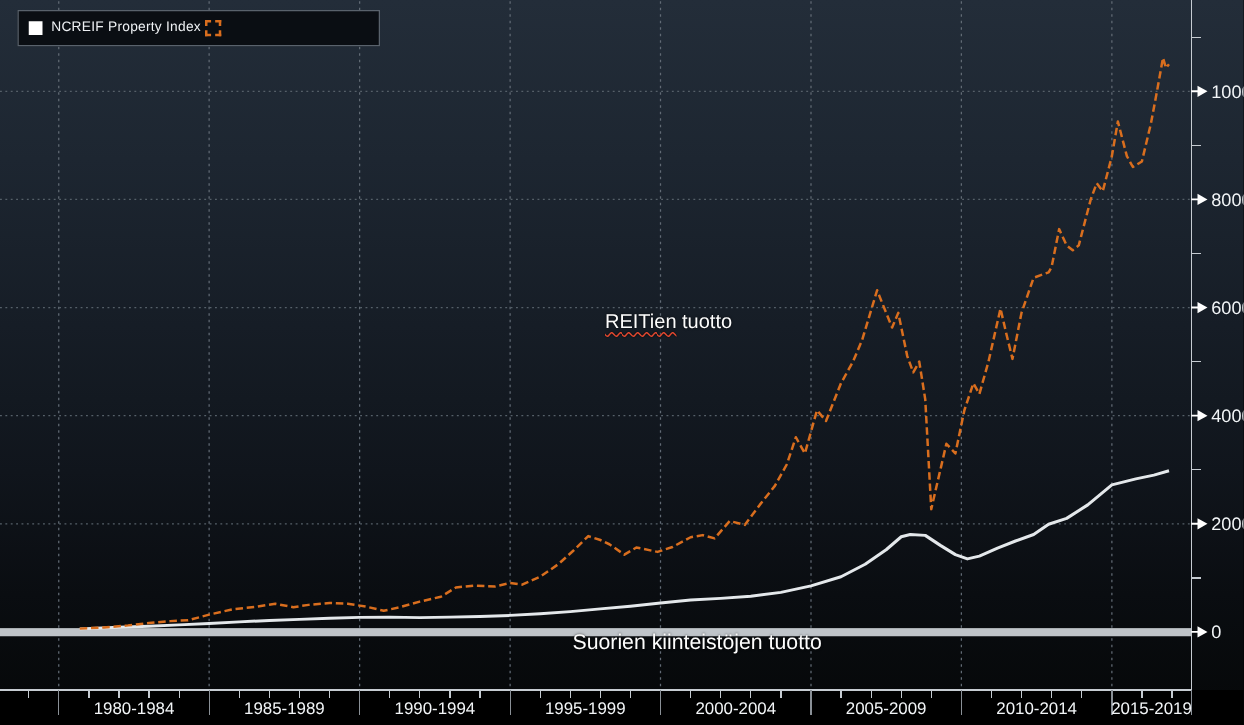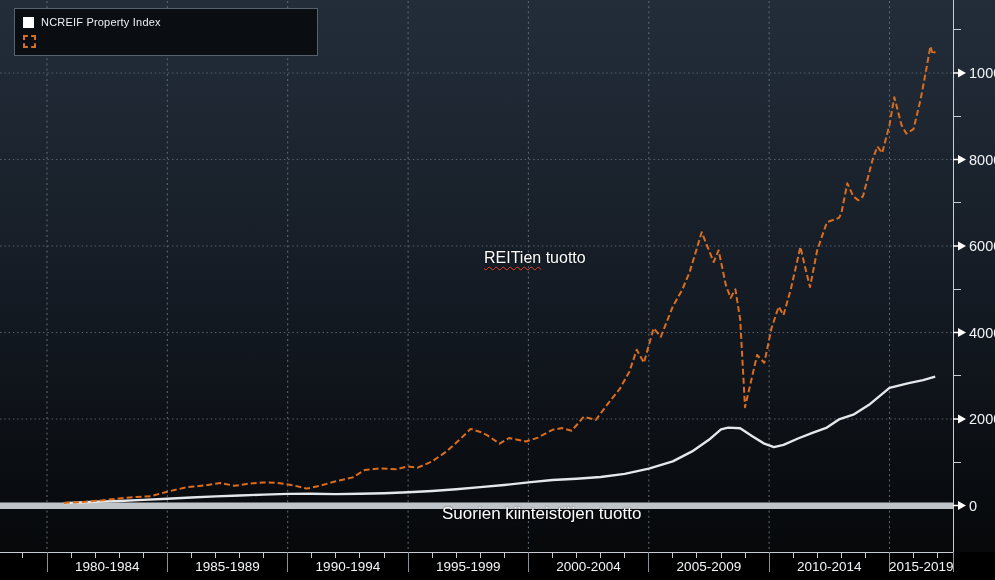--- a/index.html
+++ b/index.html
@@ -5,22 +5,22 @@
   html,body{margin:0;padding:0;background:#000;}
   .frame{
     position:relative;width:995px;height:580px;overflow:hidden;
     font-family:"Liberation Sans",sans-serif;
     background:linear-gradient(180deg,#232d39 0%,#1d2631 22%,#161d26 45%,#10151c 65%,#0a0d11 82%,#050708 100%);
   }
   .bottom-strip{position:absolute;left:0;top:552px;width:995px;height:28px;background:#000;}
   svg.chart{position:absolute;left:0;top:0;}
   .legend{
     position:absolute;left:14px;top:8px;width:auto;min-width:270px;
-    background:#0a0e13;border:1px solid #59626c;padding:5px 24px 6px 8px;
-    display:flex;flex-direction:column;gap:3px;z-index:5;
+    background:#0a0e13;border:1px solid #59626c;padding:5px 10px 6px 8px;
+    display:flex;flex-direction:row;gap:3px;z-index:5;
   }
   .legend-row{display:flex;align-items:center;gap:7px;height:16px;}
   .swatch{width:11px;height:11px;flex:0 0 auto;box-sizing:border-box;}
   .swatch.white-filled{background:#ffffff;}
   .swatch.orange-dashed{background:transparent;border:2px dashed #d96e1e;width:13px;height:13px;}
   .legend-label{color:#eef1f4;font-size:11px;letter-spacing:.2px;white-space:nowrap;}
   .annotation{position:absolute;color:#fdfdfd;font-size:16px;z-index:4;white-space:nowrap;text-shadow:0 0 2px rgba(0,0,0,.8);}
   .squiggle{text-decoration:underline;text-decoration-style:wavy;text-decoration-color:#e3472e;text-decoration-thickness:1px;text-underline-offset:3px;}
 </style>
 </head>
@@ -138,15 +138,15 @@
     </div>
     <div class="legend-row">
       <span class="swatch orange-dashed"></span>
     </div>
   </div>
 
   <div class="annotation" style="left:484px;top:249px;">
     <span class="squiggle">REITien</span><span> tuotto</span>
   </div>
 
-  <div class="annotation" style="left:442px;top:504px;font-size:17px;">Suorien kiinteistöjen tuotto</div>
+  <div class="annotation" style="left:458px;top:504px;font-size:17px;">Suorien kiinteistöjen tuotto</div>
 
 </div>
 
 </body></html>

